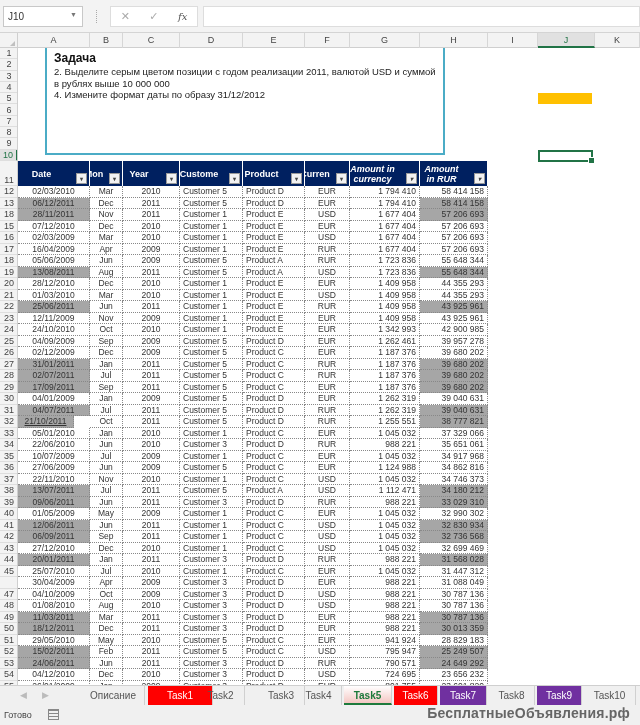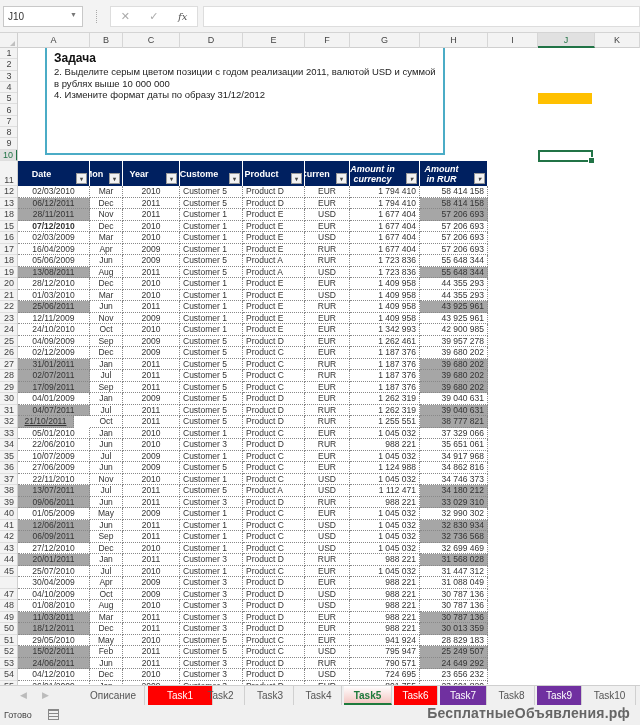--- a/index.html
+++ b/index.html
@@ -222,21 +222,21 @@
           <div class="td c gray" style="left: 0px; width: 72px;">28/11/2011</div>
           <div class="td c" style="left: 72px; width: 33px;">Nov</div>
           <div class="td c" style="left: 105px; width: 57px;">2011</div>
           <div class="td l" style="left: 162px; width: 63px;">Customer 1</div>
           <div class="td l" style="left: 225px; width: 62px;">Product E</div>
           <div class="td c" style="left: 287px; width: 45px;">USD</div>
           <div class="td r" style="left: 332px; width: 70px;">1 677 404</div>
           <div class="td r gray" style="left: 402px; width: 68px;">57 206 693</div>
         </div>
         <div class="tr" style="top: 34.5px;">
-          <div class="td c" style="left: 0px; width: 72px; font-weight: bold;">07/12/2010</div>
+          <div class="td c" style="left: 0px; width: 72px;">07/12/2010</div>
           <div class="td c" style="left: 72px; width: 33px;">Dec</div>
           <div class="td c" style="left: 105px; width: 57px;">2010</div>
           <div class="td l" style="left: 162px; width: 63px;">Customer 1</div>
           <div class="td l" style="left: 225px; width: 62px;">Product E</div>
           <div class="td c" style="left: 287px; width: 45px;">EUR</div>
           <div class="td r" style="left: 332px; width: 70px;">1 677 404</div>
           <div class="td r" style="left: 402px; width: 68px;">57 206 693</div>
         </div>
         <div class="tr" style="top: 46px;">
           <div class="td c" style="left: 0px; width: 72px;">02/03/2009</div>
@@ -641,21 +641,21 @@
       </div>
   </div>
 </div>
 
 <div class="tabsbar" id="tabsbar">
   <span class="nav" style="left:20px">◀</span>
   <span class="nav" style="left:42px">▶</span>
 <div class="tab" style="left: 82px; width: 63px; color: rgb(85, 85, 85);">Описание</div>
     <div class="tab" style="left: 148px; width: 65px; background: rgb(255, 0, 0); color: rgb(255, 255, 255);">Task1</div>
     <div class="tab" style="left: 197px; width: 48px; color: rgb(85, 85, 85);">Task2</div>
-    <div class="tab" style="left: 247px; width: 47px; color: rgb(85, 85, 85);">Task3</div>
+    <div class="tab" style="left: 258px; width: 47px; color: rgb(85, 85, 85);">Task3</div>
     <div class="tab" style="left: 296px; width: 46px; color: rgb(85, 85, 85);">Task4</div>
     <div class="tab active" style="left: 344px; width: 48px; color: rgb(30, 122, 60);">Task5</div>
     <div class="tab" style="left: 394px; width: 44px; background: rgb(255, 0, 0); color: rgb(255, 255, 255);">Task6</div>
     <div class="tab" style="left: 440px; width: 47px; background: rgb(112, 48, 160); color: rgb(255, 255, 255);">Task7</div>
     <div class="tab" style="left: 489px; width: 46px; color: rgb(85, 85, 85);">Task8</div>
     <div class="tab" style="left: 537px; width: 45px; background: rgb(112, 48, 160); color: rgb(255, 255, 255);">Task9</div>
     <div class="tab" style="left: 584px; width: 52px; color: rgb(85, 85, 85);">Task10</div>
   </div>
 
 <div class="statusbar">

